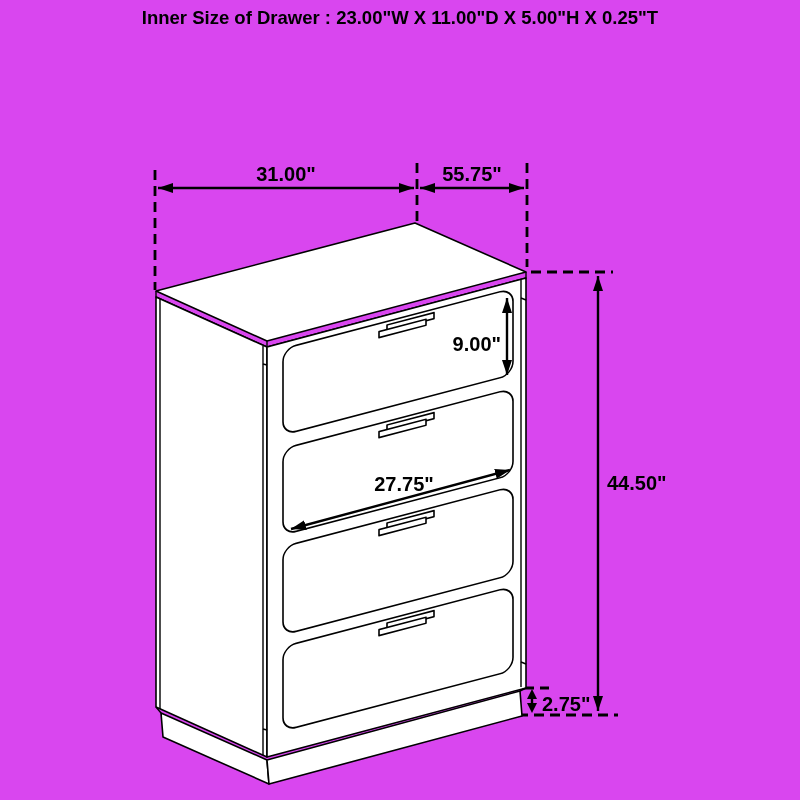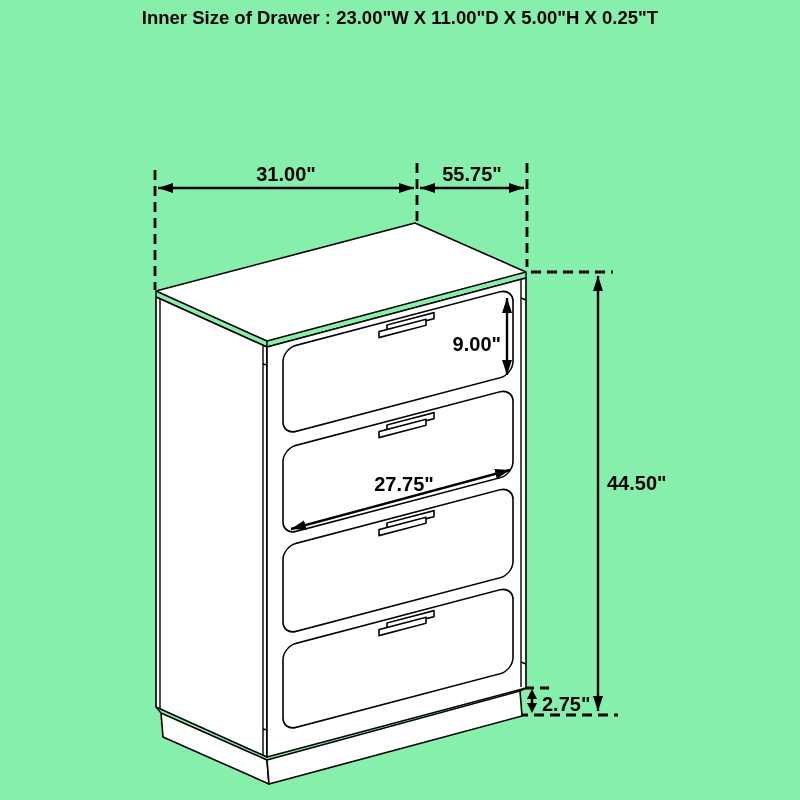--- a/index.html
+++ b/index.html
@@ -5,21 +5,21 @@
   html, body {
     margin: 0;
     padding: 0;
     background: #ffffff;
     font-family: "Liberation Sans", sans-serif;
   }
   .canvas {
     position: relative;
     width: 800px;
     height: 800px;
-    background: #86efac;
+    background: #d946ef;
     overflow: hidden;
   }
   svg { display: block; }
   .titletext {
     font-family: "Liberation Sans", sans-serif;
     font-weight: bold;
     font-size: 18.5px;
     fill: #000000;
   }
   .dimtext {

